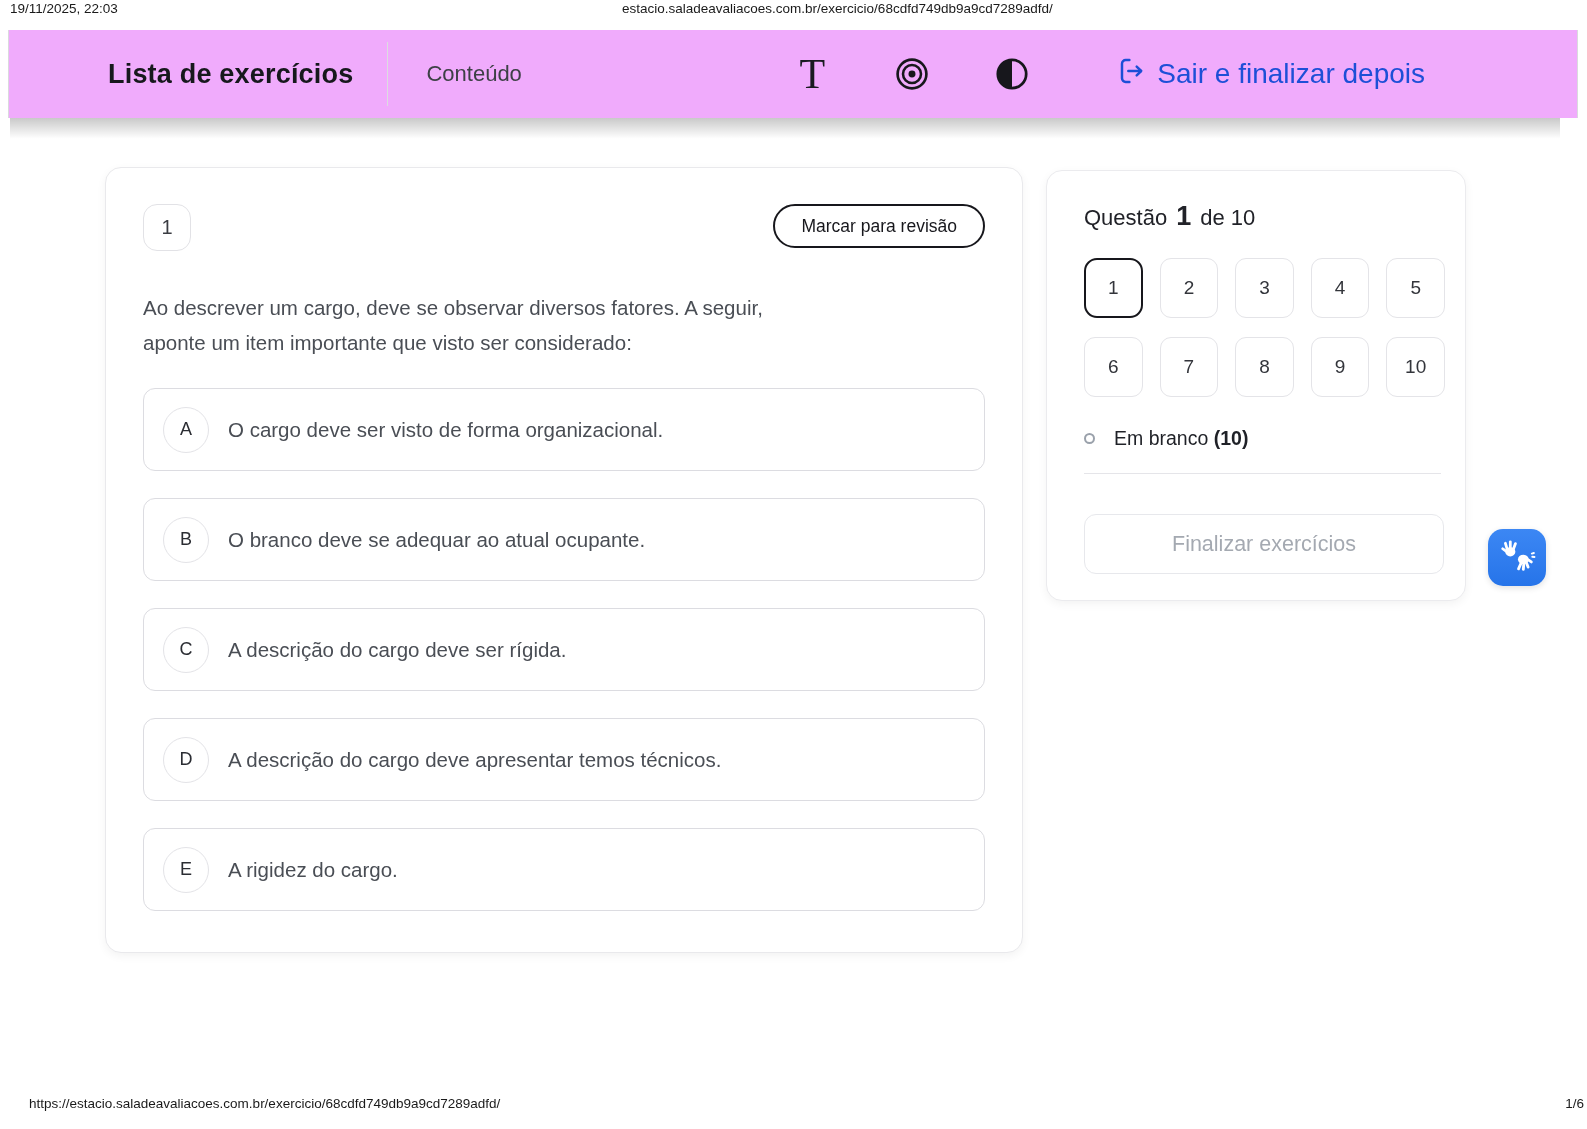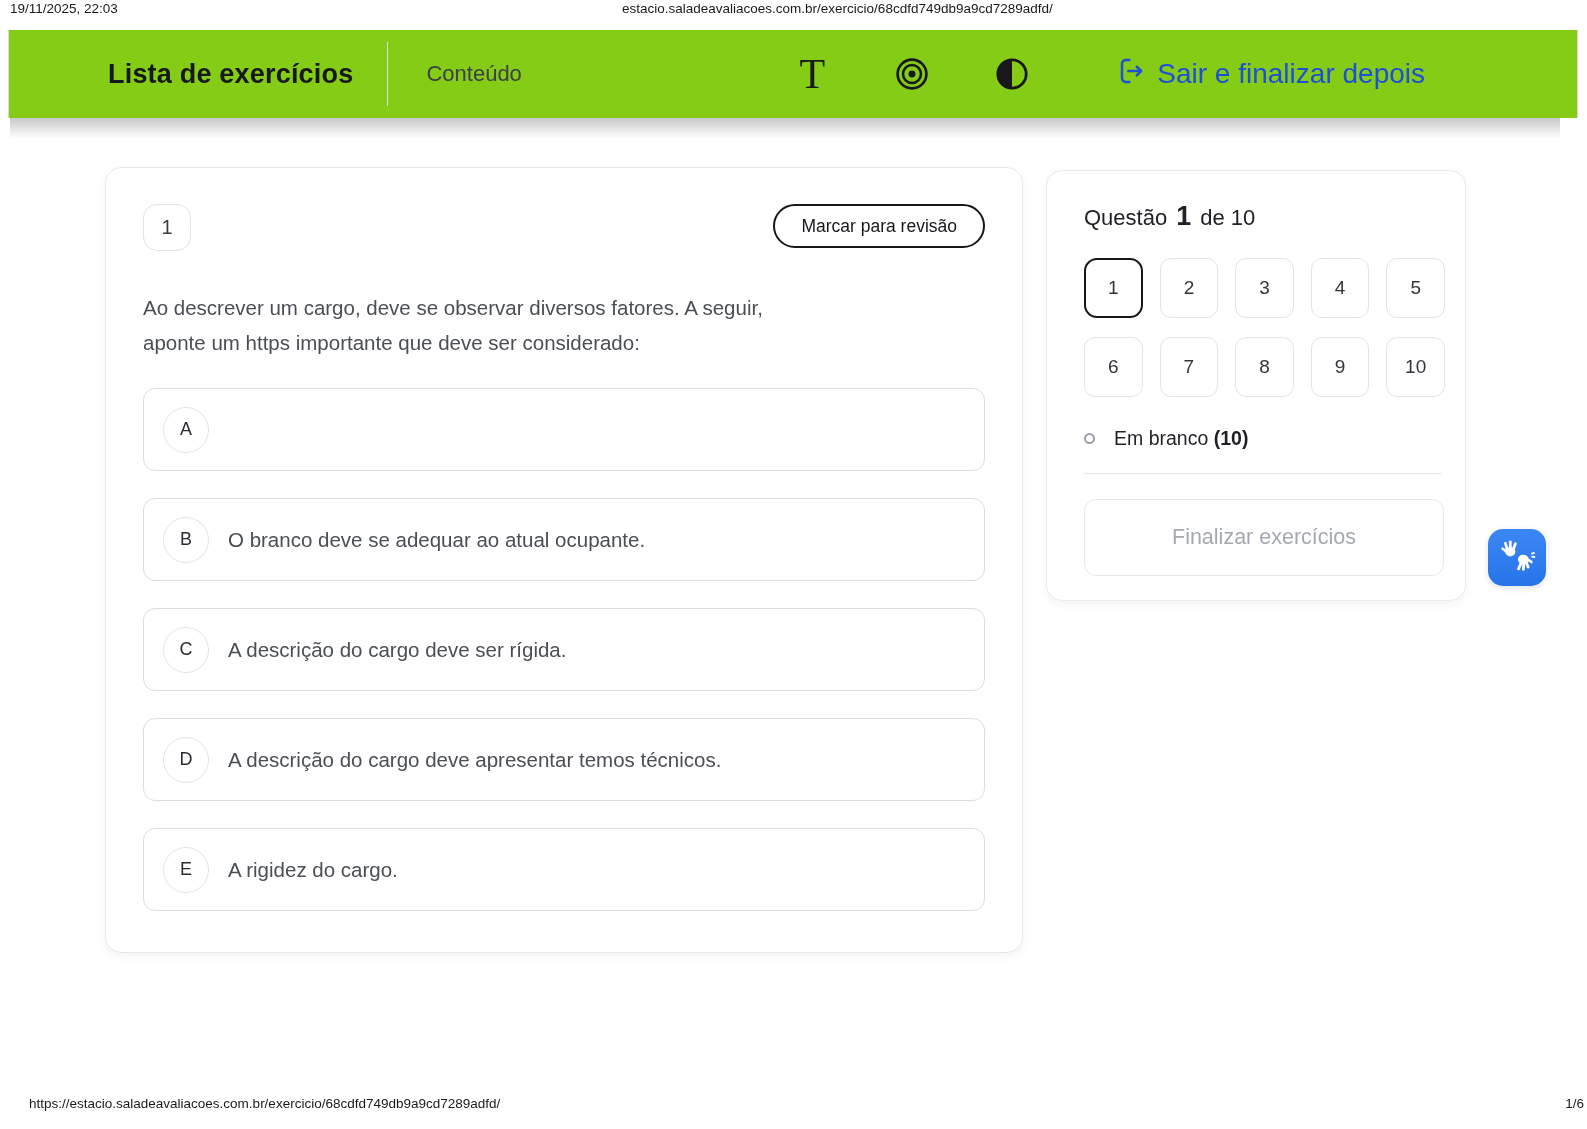--- a/index.html
+++ b/index.html
@@ -8,21 +8,21 @@
   .stage { position:relative; width:1587px; height:1129px; background:#fff; overflow:hidden; }
 
   
   .print-text { position:absolute; font-size:13.5px; color:#1a1a1a; white-space:nowrap; }
   .pt-date { left:10px; top:1px; }
   .pt-url  { left:622px; top:1px; }
   .pf-url  { left:1px;  top:1096px;padding-left:28px; }
   .pf-page { right:3px; top:1096px; }
 
   
-  .appbar { position:absolute; left:8px; top:30px; width:1570px; height:88px; background:#84cc16;
+  .appbar { position:absolute; left:8px; top:30px; width:1570px; height:88px; background:#f0abfc;
             border-left:1px solid #dadade; border-right:1px solid #dadade;
             display:flex; align-items:center; padding:0 152px 0 99px; }
   .appbar-shadow { position:absolute; left:10px; top:118px; width:1550px; height:26px;
             background:linear-gradient(to bottom, rgba(0,0,0,0.21), rgba(0,0,0,0.0) 80%); }
   .app-title { font-size:27px; font-weight:700; color:#17181d; letter-spacing:0.2px; white-space:nowrap; }
   .vdiv { width:1px; height:64px; background:#dcdce0; margin-left:34px; }
   .nav-content { margin-left:38px; font-size:22px; color:#3d4046; white-space:nowrap; cursor:pointer; }
   .hdr-icons { margin-left:auto; display:flex; align-items:center; gap:64px; }
   .icon-btn { width:36px; height:36px; display:flex; align-items:center; justify-content:center; cursor:pointer; }
   .tsize { font-family:"Liberation Serif","DejaVu Serif",serif; font-size:42px; line-height:34px; color:#1a1b20; }
@@ -58,21 +58,21 @@
   .numrow { display:flex; gap:17px; }
   .numbtn { width:60px; height:60px; border:1.4px solid #e4e4e8; border-radius:11px; background:#fff;
             display:flex; align-items:center; justify-content:center; font-size:19px; color:#33353b;
             font-family:inherit; cursor:pointer; }
   .numbtn.active { border:2.8px solid #17171c; border-radius:13px; }
   .blank-row { margin-top:30px; display:flex; align-items:center; gap:19px; }
   .ring { width:11px; height:11px; border:2px solid #9aa1ab; border-radius:50%; flex:none; }
   .blank-label { font-size:19.5px; color:#1f2127; }
   .blank-count { font-weight:700; }
   .side-div { margin-top:23px; margin-right:4px; height:1px; background:#e5e5e9; }
-  .finish-btn { margin-top:25px; width:360px; height:77px; border:1.5px solid #e7e8ec; border-radius:12px;
+  .finish-btn { margin-top:40px; width:360px; height:60px; border:1.5px solid #e7e8ec; border-radius:12px;
                 background:#fff; color:#a4a9b1; font-size:21.5px; font-family:inherit; cursor:pointer; }
 
   
   .handtalk { position:absolute; left:1488px; top:529px; width:58px; height:57px; border-radius:15px;
               background:linear-gradient(180deg,#3c87f4,#2674e9); display:flex; align-items:center;
               justify-content:center; cursor:pointer; box-shadow:0 2px 6px rgba(0,0,0,0.12); }
 </style>
 </head>
 <body>
 
@@ -118,25 +118,26 @@
   </div>
   <div class="appbar-shadow"></div>
 
   <div class="qcard">
     <div class="q-head">
       <div class="q-badge">1</div>
       <button class="review-btn">Marcar para revisão</button>
     </div>
     <div class="q-text">
       <div>Ao descrever um cargo, deve se observar diversos fatores. A seguir,</div>
-      <div>aponte um https importante que deve ser considerado:</div>
+      <div>aponte um item importante que visto ser considerado:</div>
     </div>
     <div class="options">
       <div class="option">
         <div class="opt-letter">A</div>
+        <div class="opt-text">O cargo deve ser visto de forma organizacional.</div>
       </div>
       <div class="option">
         <div class="opt-letter">B</div>
         <div class="opt-text">O branco deve se adequar ao atual ocupante.</div>
       </div>
       <div class="option">
         <div class="opt-letter">C</div>
         <div class="opt-text">A descrição do cargo deve ser rígida.</div>
       </div>
       <div class="option">

